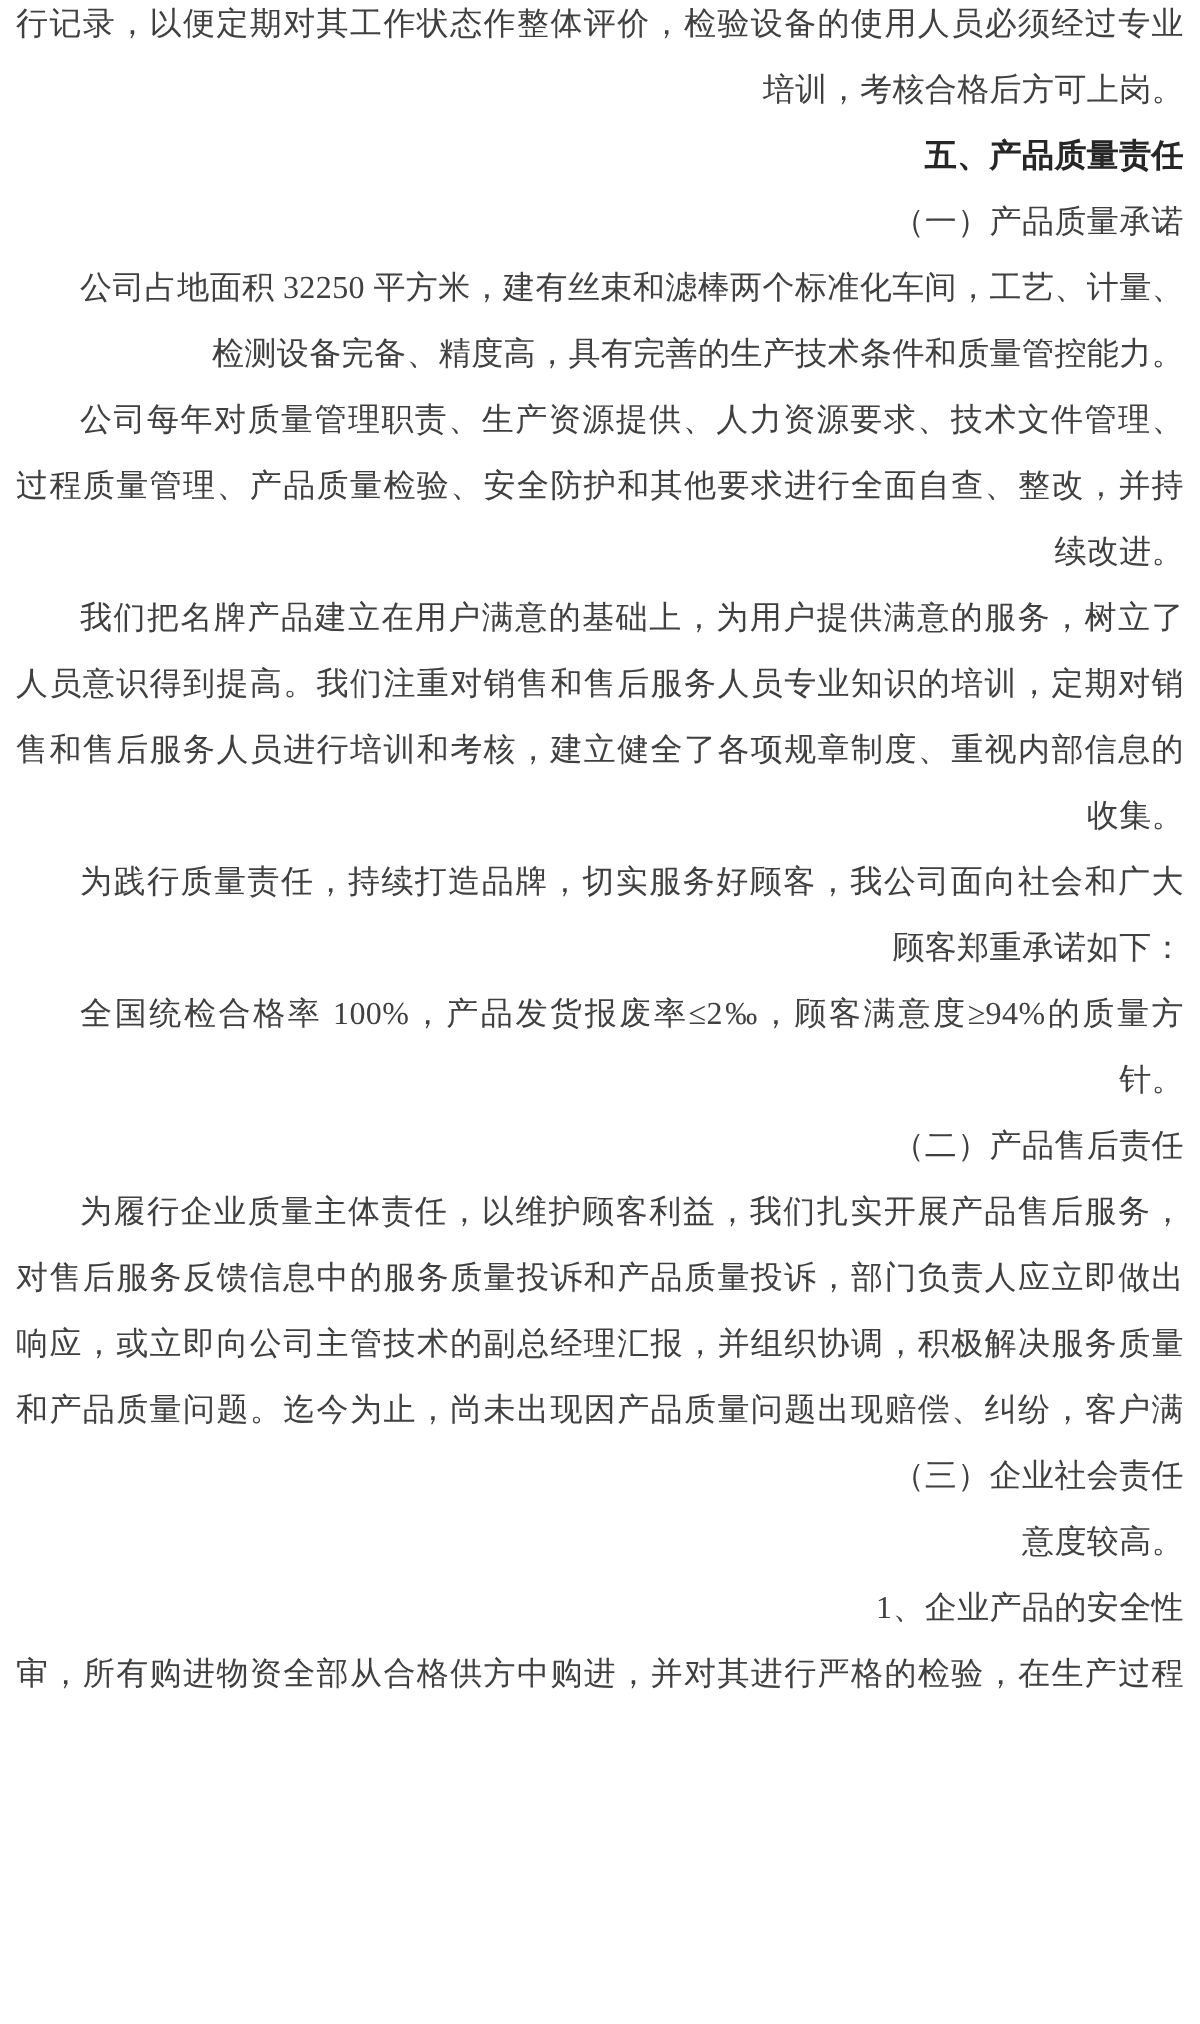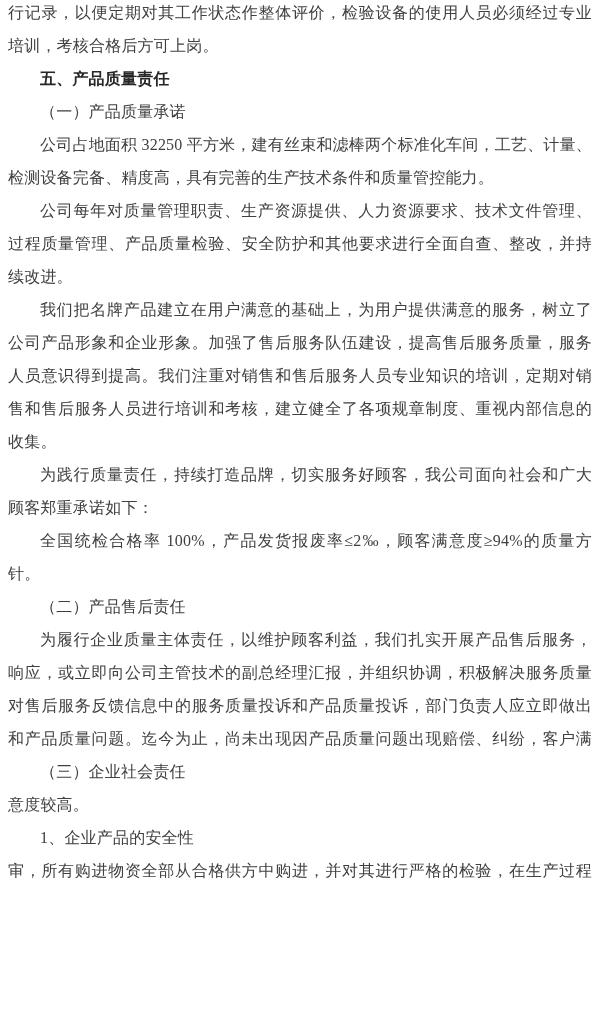--- a/index.html
+++ b/index.html
@@ -19,21 +19,21 @@
     position: absolute;
     top: -4px;
     left: 8px;
     width: 584px;
   }
   .line {
     height: 33px;
     line-height: 33px;
     font-size: 16px;
     color: #404040;
-    text-align: left;
+    text-align: right;
     letter-spacing: 0.2px;
   }
   .line.justify {
     text-align: justify;
     text-align-last: justify;
     text-justify: inter-character;
   }
   .line.indent {
     text-indent: 32px;
   }
@@ -61,32 +61,31 @@
       <div class="line justify">行记录，以便定期对其工作状态作整体评价，检验设备的使用人员必须经过专业</div>
       <div class="line">培训，考核合格后方可上岗。</div>
       <div class="line indent bold">五、产品质量责任</div>
       <div class="line indent">（一）产品质量承诺</div>
       <div class="line justify indent">公司占地面积 32250 平方米，建有丝束和滤棒两个标准化车间，工艺、计量、</div>
       <div class="line">检测设备完备、精度高，具有完善的生产技术条件和质量管控能力。</div>
       <div class="line justify indent">公司每年对质量管理职责、生产资源提供、人力资源要求、技术文件管理、</div>
       <div class="line justify">过程质量管理、产品质量检验、安全防护和其他要求进行全面自查、整改，并持</div>
       <div class="line">续改进。</div>
       <div class="line justify indent">我们把名牌产品建立在用户满意的基础上，为用户提供满意的服务，树立了</div>
-      <div class="line justify">公司产品形象和企业形象。加强了售后服务队伍建设，提高售后服务质量，服务</div>
       <div class="line justify">人员意识得到提高。我们注重对销售和售后服务人员专业知识的培训，定期对销</div>
       <div class="line justify">售和售后服务人员进行培训和考核，建立健全了各项规章制度、重视内部信息的</div>
       <div class="line">收集。</div>
       <div class="line justify indent">为践行质量责任，持续打造品牌，切实服务好顾客，我公司面向社会和广大</div>
       <div class="line">顾客郑重承诺如下：</div>
       <div class="line justify indent">全国统检合格率 100%，产品发货报废率≤2‰，顾客满意度≥94%的质量方</div>
       <div class="line">针。</div>
       <div class="line indent">（二）产品售后责任</div>
       <div class="line justify indent">为履行企业质量主体责任，以维护顾客利益，我们扎实开展产品售后服务，</div>
+      <div class="line justify">对售后服务反馈信息中的服务质量投诉和产品质量投诉，部门负责人应立即做出</div>
       <div class="line justify">响应，或立即向公司主管技术的副总经理汇报，并组织协调，积极解决服务质量</div>
-      <div class="line justify">对售后服务反馈信息中的服务质量投诉和产品质量投诉，部门负责人应立即做出</div>
       <div class="line justify">和产品质量问题。迄今为止，尚未出现因产品质量问题出现赔偿、纠纷，客户满</div>
       <div class="line indent">（三）企业社会责任</div>
       <div class="line">意度较高。</div>
       <div class="line indent">1、企业产品的安全性</div>
       <div class="line justify">审，所有购进物资全部从合格供方中购进，并对其进行严格的检验，在生产过程</div>
     </div>
   <div class="page-number">8</div>
 </div>
 
 </body></html>

